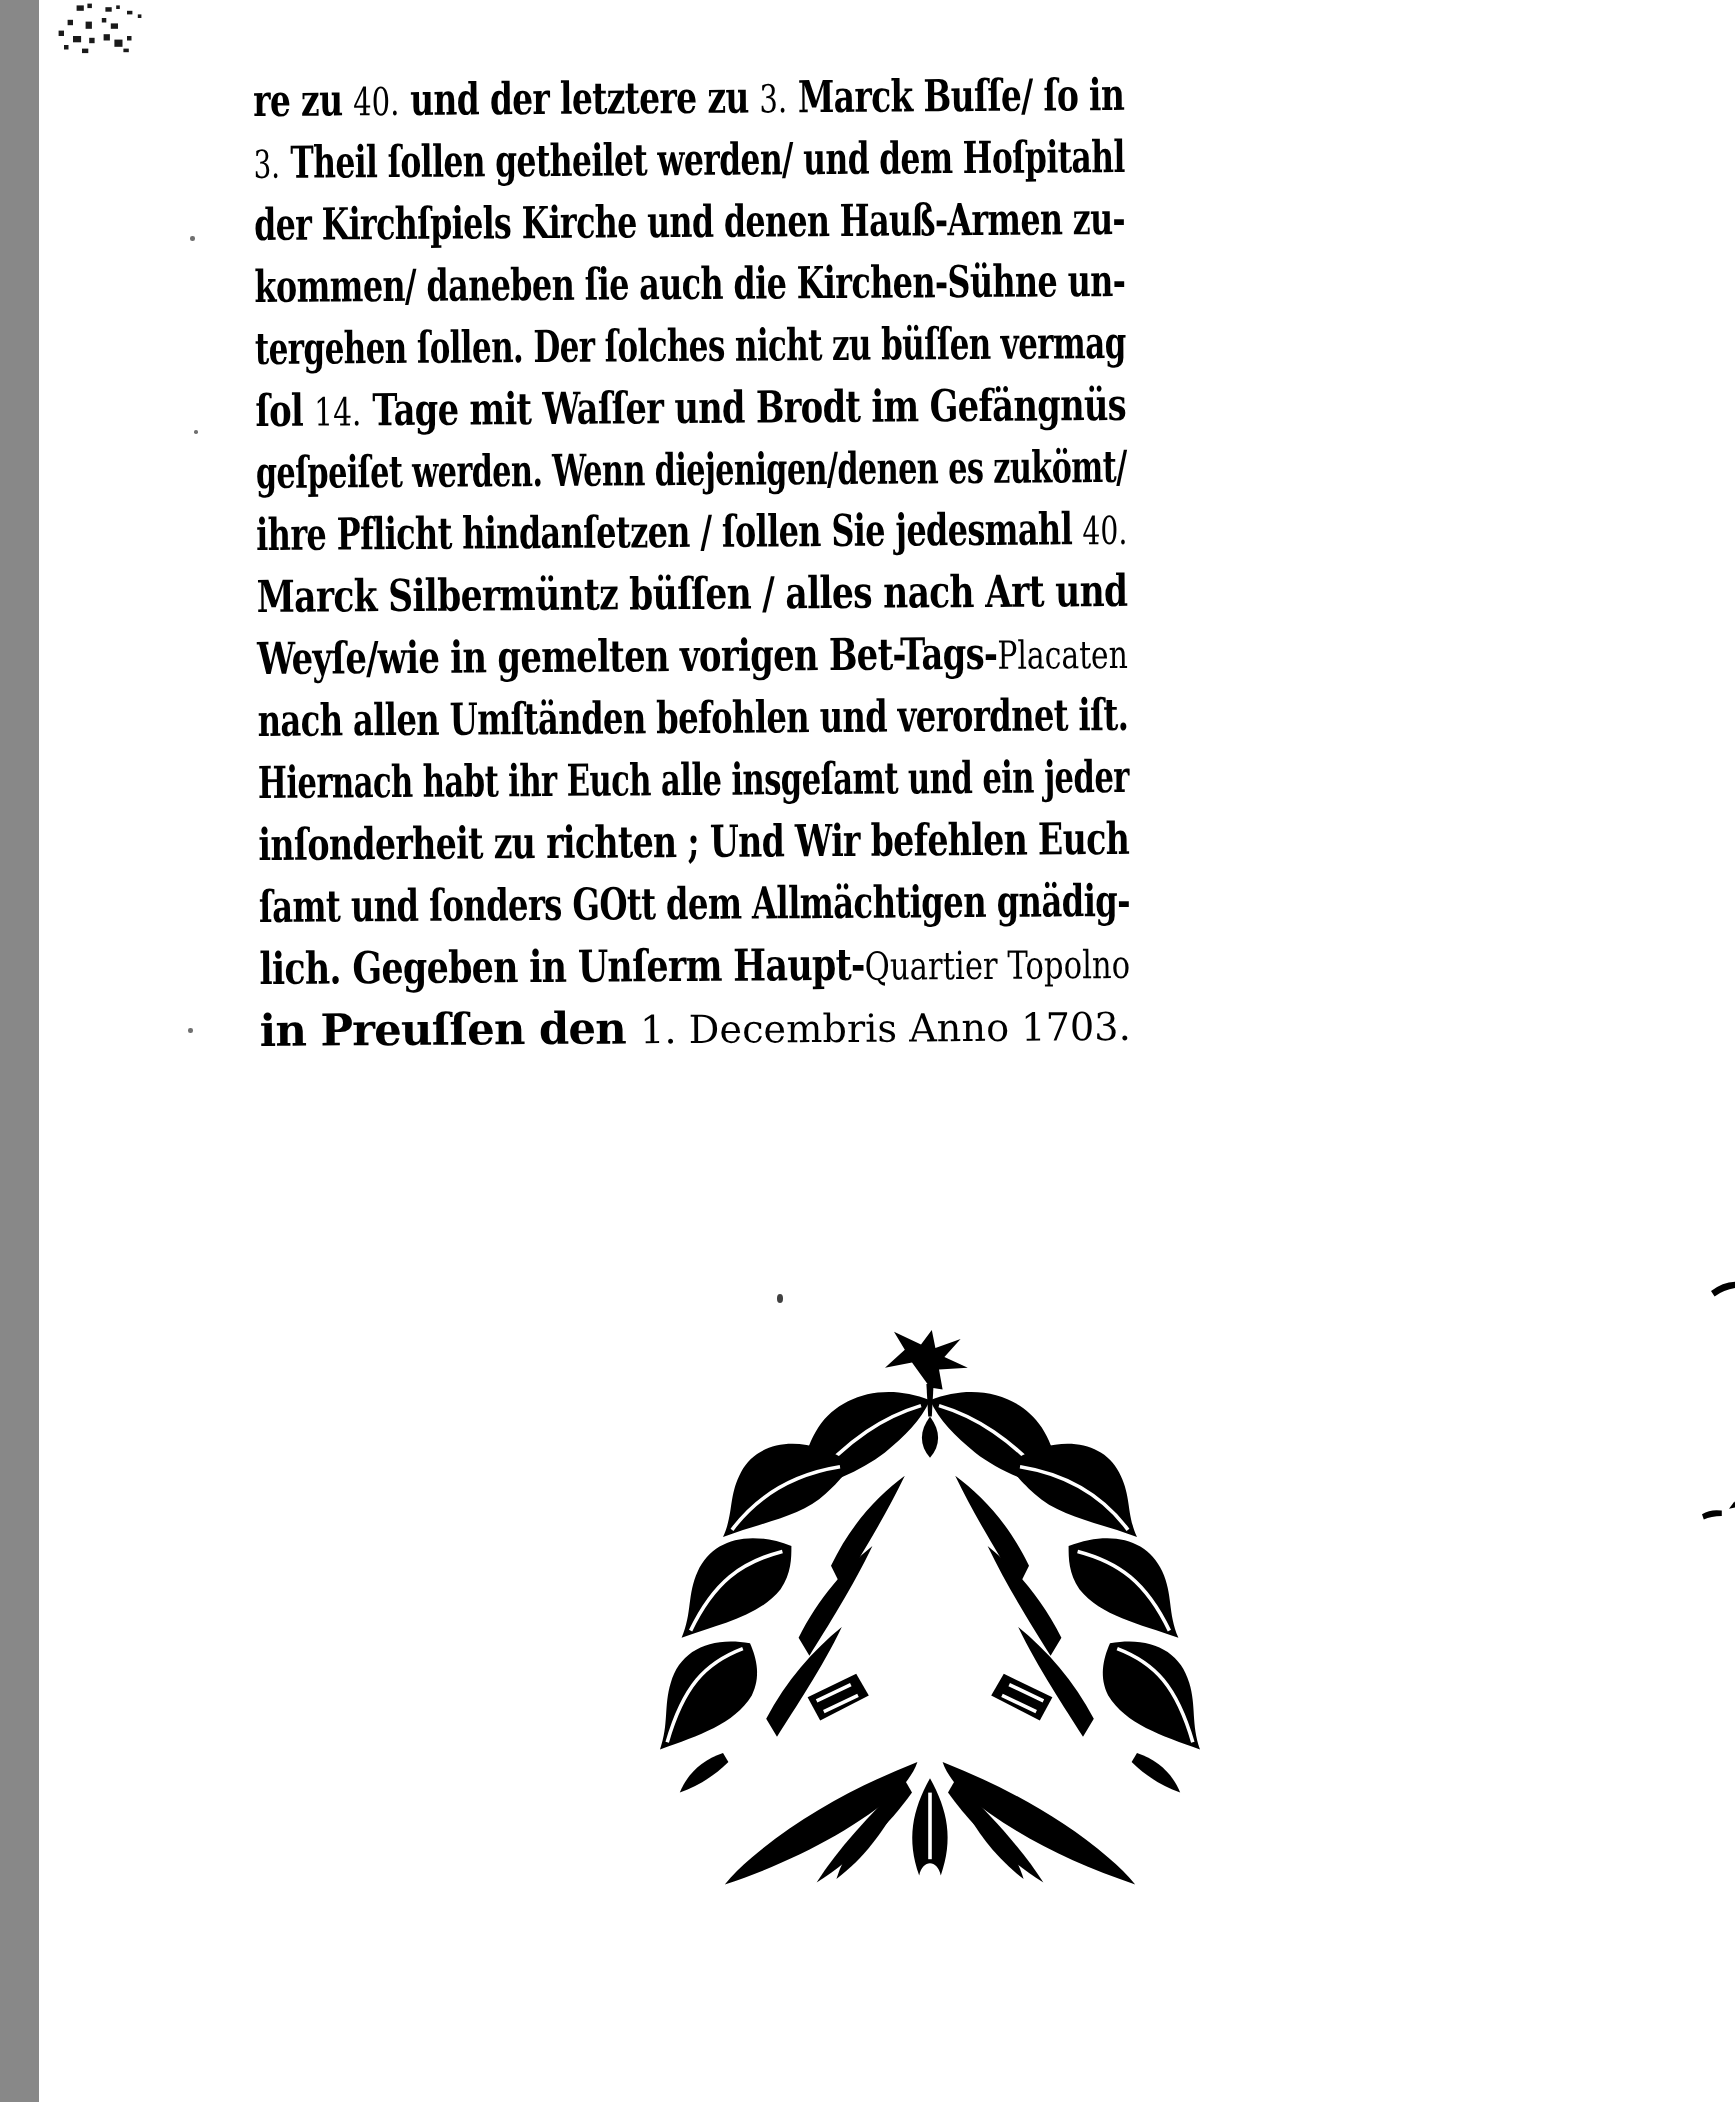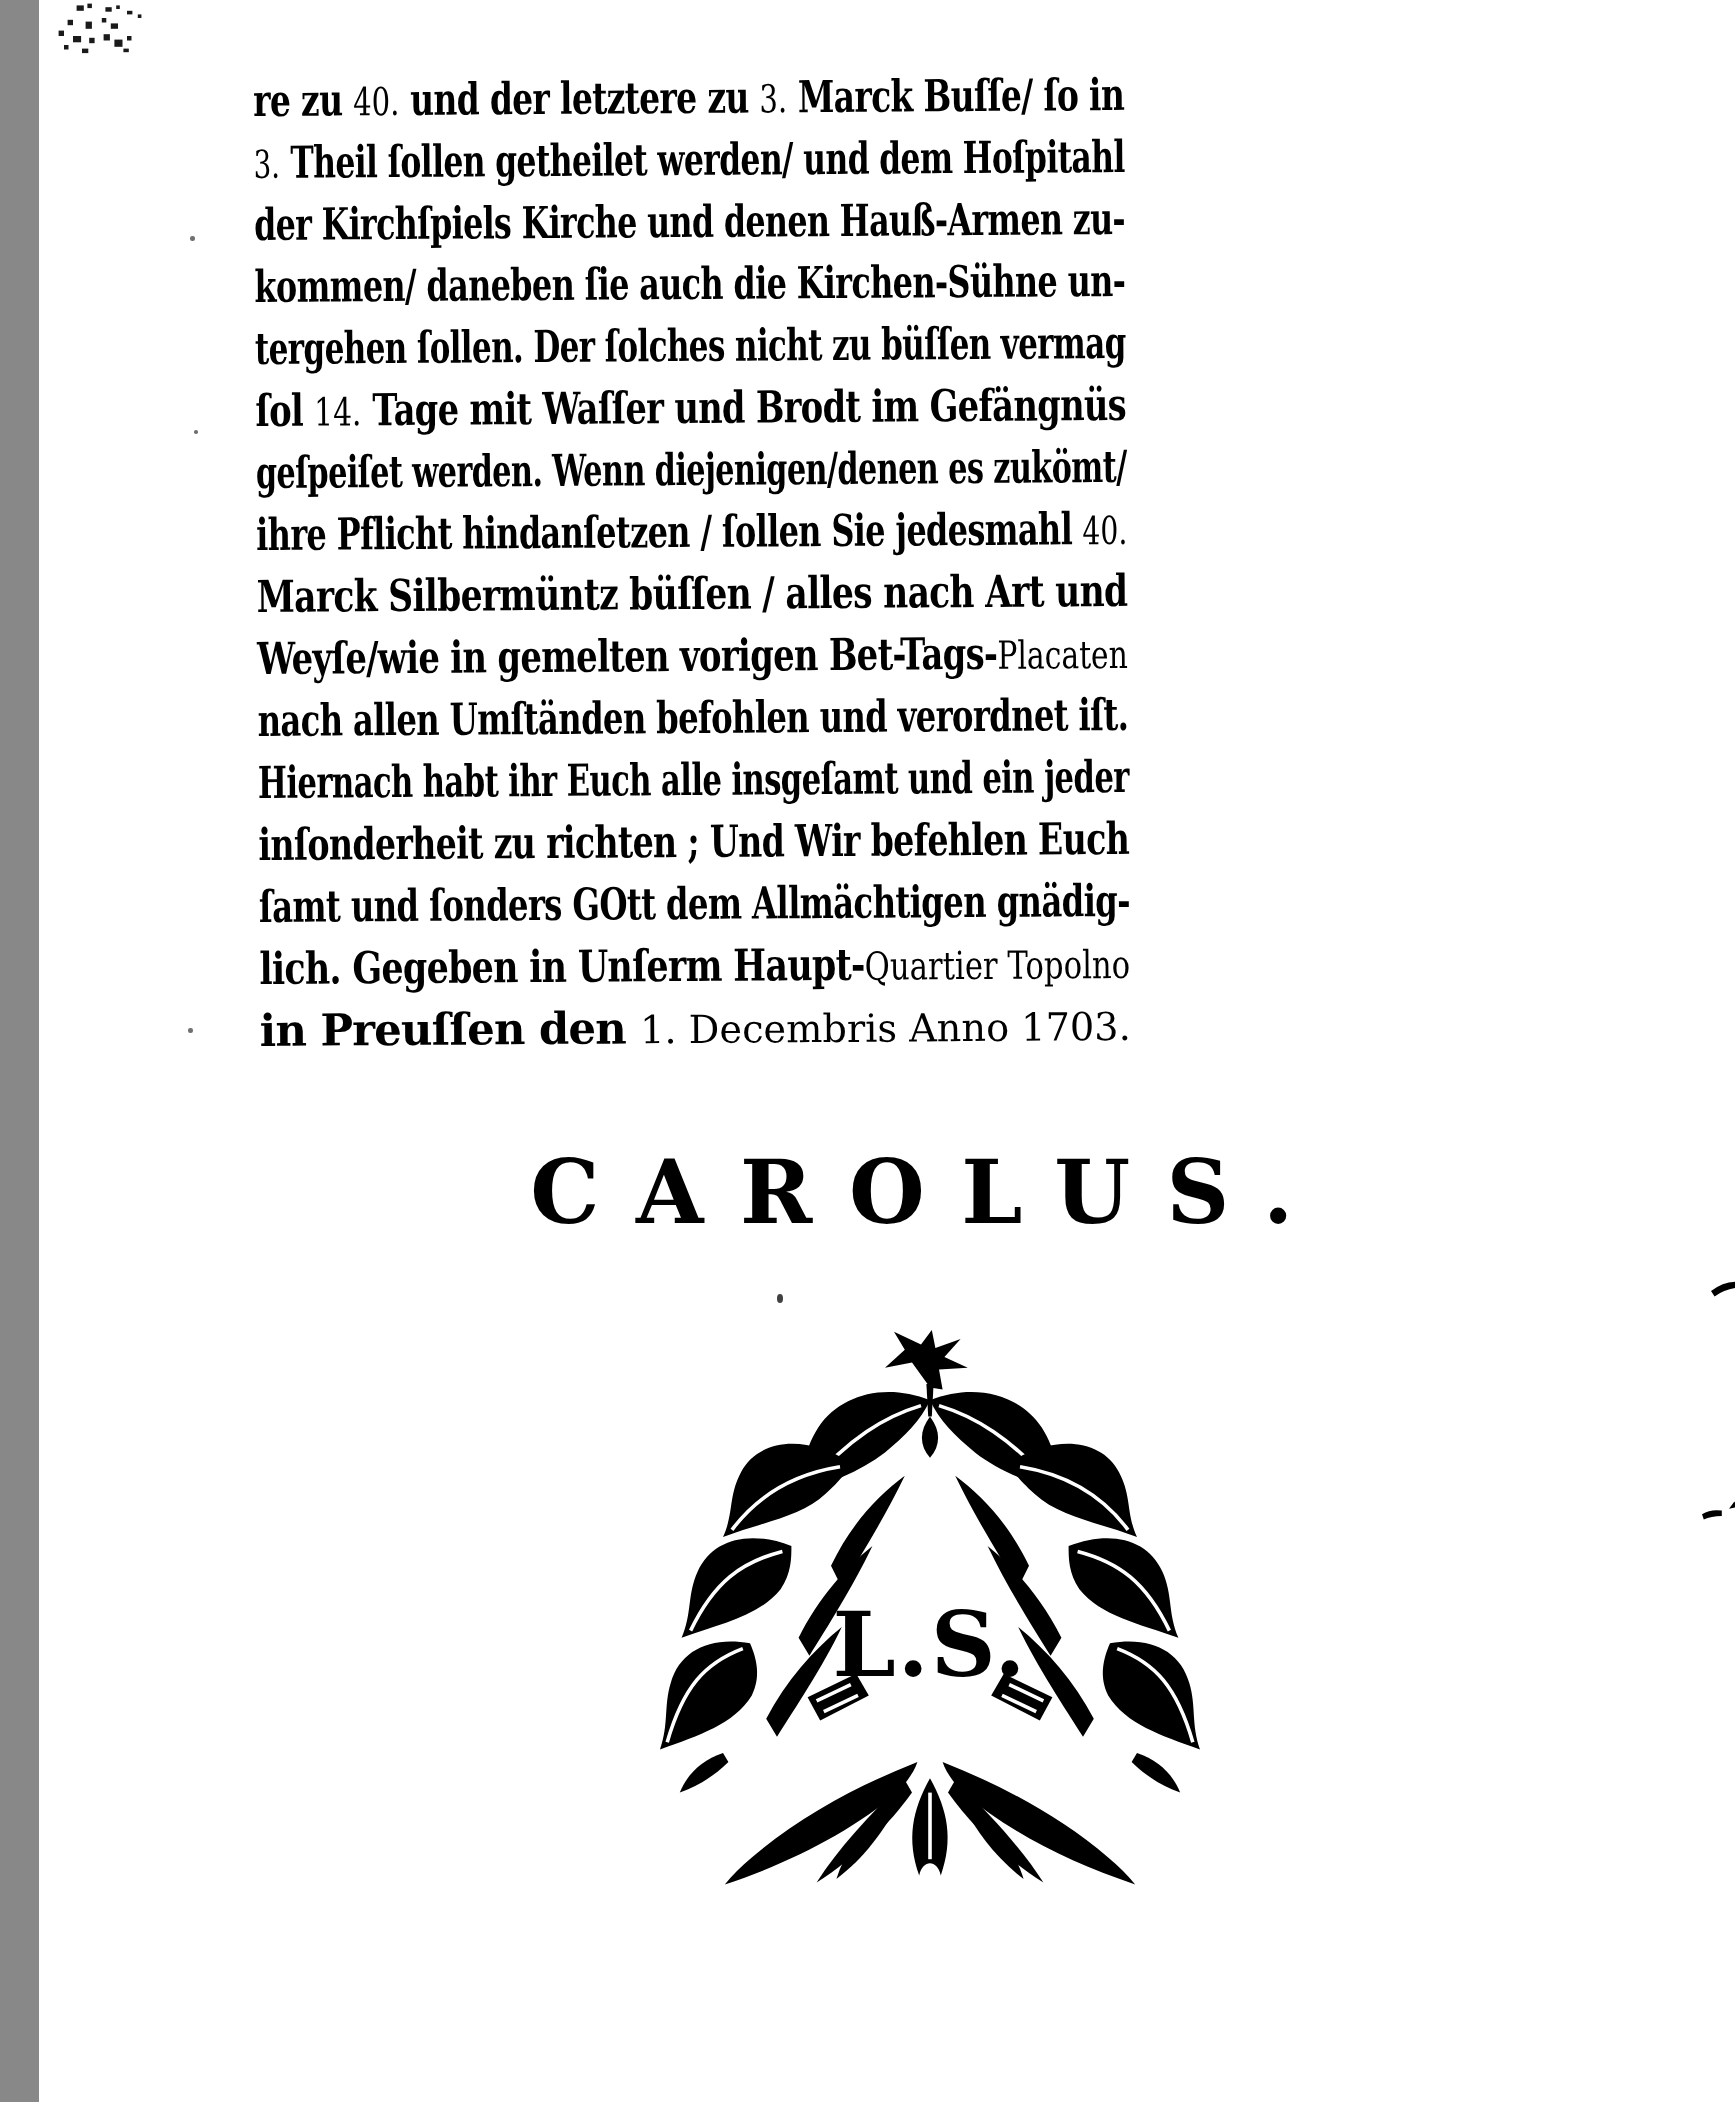--- a/index.html
+++ b/index.html
@@ -89,21 +89,20 @@
       <div class="line" style="transform: scaleX(0.784155);"><span class="fraktur">Marck Silbermüntz büſſen / alles nach Art und</span></div>
       <div class="line" style="transform: scaleX(0.768621);"><span class="fraktur">Weyſe/wie in gemelten vorigen Bet-Tags-</span><span class="antiqua">Placaten</span></div>
       <div class="line" style="transform: scaleX(0.733182);"><span class="fraktur">nach allen Umſtänden befohlen und verordnet iſt.</span></div>
       <div class="line" style="transform: scaleX(0.698344);"><span class="fraktur">Hiernach habt ihr Euch alle insgeſamt und ein jeder</span></div>
       <div class="line" style="transform: scaleX(0.754864);"><span class="fraktur">inſonderheit zu richten ; Und Wir befehlen Euch</span></div>
       <div class="line" style="transform: scaleX(0.734848);"><span class="fraktur">ſamt und ſonders GOtt dem Allmächtigen gnädig-</span></div>
       <div class="line" style="transform: scaleX(0.792484);"><span class="fraktur">lich. Gegeben in Unſerm Haupt-</span><span class="antiqua">Quartier Topolno</span></div>
       <div class="line" style="transform: scaleX(0.98778);"><span class="fraktur">in Preuſſen den </span><span class="antiqua">1. Decembris Anno 1703.</span></div>
     </div>
 
-  <div class="signature">CAROLUS.</div>
 
   <svg class="seal-wrap" viewBox="0 0 700 640">
     <defs>
       <g id="wreath-half" fill="#000">
 
         <path d="M350,78 C300,58 250,72 226,108 C208,136 210,160 196,186 C236,170 272,158 300,136 C322,118 340,100 350,78 Z"></path>
         <path d="M340,84 C300,96 260,120 215,172" stroke="#fff" stroke-width="4" fill="none"></path>
 
         <path d="M262,148 C214,116 160,120 140,158 C126,184 132,204 120,230 C162,214 206,208 234,182 C250,167 258,158 262,148 Z"></path>
         <path d="M250,152 C200,160 160,182 130,222" stroke="#fff" stroke-width="4" fill="none"></path>
@@ -136,21 +135,20 @@
       <path d="M346,60 L354,60 L352,96 L348,96 Z"></path>
       <path d="M350,96 C338,112 338,128 350,142 C362,128 362,112 350,96 Z"></path>
     </g>
 
     <g fill="#000">
       <path d="M350,498 C330,534 324,566 338,606 C342,588 358,588 362,606 C376,566 370,534 350,498 Z"></path>
       <path d="M348,514 L352,514 L352,588 L348,588 Z" fill="#fff"></path>
     </g>
   </svg>
 
-  <div class="seal-monogram">L.S.</div>
 
   <svg class="artifact" style="left:1672px; top:1271px;" width="63" height="40" viewBox="0 0 70 44">
     <path d="M0,22 Q16,10 34,12 L36,18 Q18,18 4,28 Z" fill="#000"></path>
     <circle cx="44" cy="10" r="2.6" fill="#000"></circle>
     <path d="M50,12 L66,18 L48,24 Z" fill="#000"></path>
   </svg>
   <svg class="artifact" style="left:1663px; top:1487px;" width="72" height="40" viewBox="0 0 80 44">
     <path d="M0,30 Q10,24 22,26 L22,32 Q10,32 2,36 Z" fill="#000"></path>
     <path d="M30,24 L36,16 L40,22 Z" fill="#000"></path>
     <path d="M58,6 Q68,8 76,16 L72,20 Q64,12 56,10 Z" fill="#000"></path>

